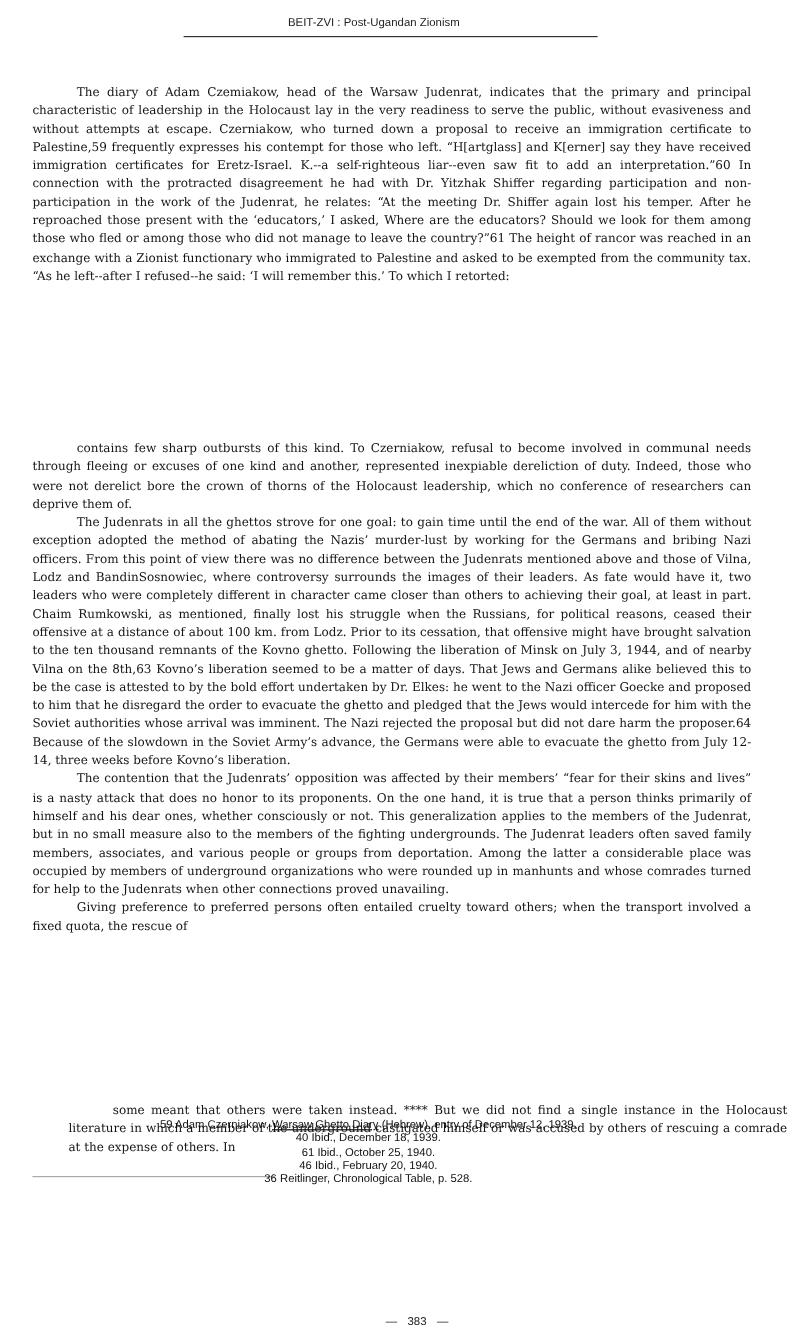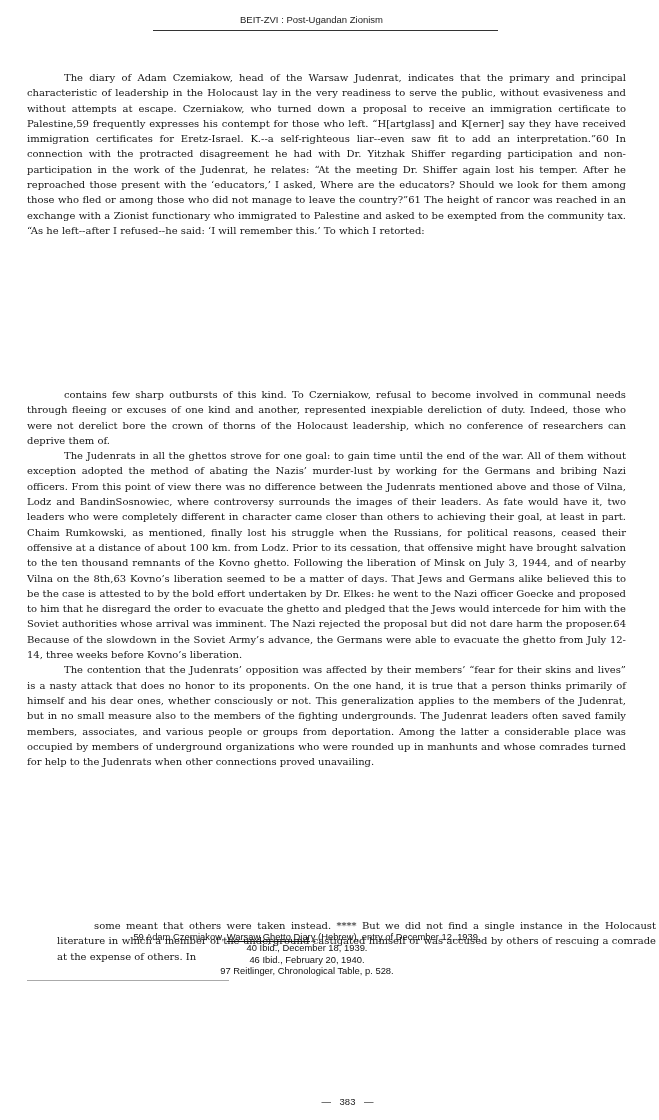--- a/index.html
+++ b/index.html
@@ -5,21 +5,21 @@
   html, body { margin: 0; padding: 0; background: #ffffff; }
   body { width: 659px; height: 1120px; position: relative; overflow: hidden; color: #111; }
   .header { position: absolute; top: 14px; left: 0; width: 623px; text-align: center;
     font-family: "Liberation Sans", sans-serif; font-size: 9.5px; color: #222; }
   .header-rule { position: absolute; top: 30px; left: 153px; width: 345px; height: 1px; background: #333; }
   .body-text { position: absolute; left: 27px; width: 599px;
     font-family: "DejaVu Serif", serif; font-size: 10px; line-height: 15.3px;
     text-align: justify; color: #141414; }
   .body-text p { margin: 0; text-indent: 37px; }
   #block1 { top: 70px; }
-  #block2 { top: 367px; margin-top: 20px; }
+  #block2 { top: 367px; }
   #block3 { top: 918px; margin-left: 30px; }
   .fn-rule { position: absolute; top: 980px; left: 27px; width: 202px; height: 1px; background: #aaa; }
   .footnotes { position: absolute; top: 931px; left: 27px; width: 560px;
     font-family: Liberation Sans, sans-serif; font-size: 9.4px; line-height: 11.3px; color: #111; text-align: center; }
   .footnotes div { white-space: nowrap; }
   .footnotes u { text-decoration: underline; }
   .page-num { position: absolute; top: 1096px; left: 18px; width: 659px; text-align: center;
     font-family: "Liberation Sans", sans-serif; font-size: 9.5px; color: #222; word-spacing: 6px; }
 </style>
 </head>
@@ -29,28 +29,30 @@
 <div class="header-rule"></div>
 
 <div class="body-text" id="block1">
   <p>The diary of Adam Czemiakow, head of the Warsaw Judenrat, indicates that the primary and principal characteristic of leadership in the Holocaust lay in the very readiness to serve the public, without evasiveness and without attempts at escape. Czerniakow, who turned down a proposal to receive an immigration certificate to Palestine,59 frequently expresses his contempt for those who left. “H[artglass] and K[erner] say they have received immigration certificates for Eretz-Israel. K.--a self-righteous liar--even saw fit to add an interpretation.”60 In connection with the protracted disagreement he had with Dr. Yitzhak Shiffer regarding participation and non-participation in the work of the Judenrat, he relates: “At the meeting Dr. Shiffer again lost his temper. After he reproached those present with the ‘educators,’ I asked, Where are the educators? Should we look for them among those who fled or among those who did not manage to leave the country?”61 The height of rancor was reached in an exchange with a Zionist functionary who immigrated to Palestine and asked to be exempted from the community tax. “As he left--after I refused--he said: ‘I will remember this.’ To which I retorted:</p>
 </div>
 
 <div class="body-text" id="block2">
   <p>contains few sharp outbursts of this kind. To Czerniakow, refusal to become involved in communal needs through fleeing or excuses of one kind and another, represented inexpiable dereliction of duty. Indeed, those who were not derelict bore the crown of thorns of the Holocaust leadership, which no conference of researchers can deprive them of.</p>
   <p>The Judenrats in all the ghettos strove for one goal: to gain time until the end of the war. All of them without exception adopted the method of abating the Nazis’ murder-lust by working for the Germans and bribing Nazi officers. From this point of view there was no difference between the Judenrats mentioned above and those of Vilna, Lodz and BandinSosnowiec, where controversy surrounds the images of their leaders. As fate would have it, two leaders who were completely different in character came closer than others to achieving their goal, at least in part. Chaim Rumkowski, as mentioned, finally lost his struggle when the Russians, for political reasons, ceased their offensive at a distance of about 100 km. from Lodz. Prior to its cessation, that offensive might have brought salvation to the ten thousand remnants of the Kovno ghetto. Following the liberation of Minsk on July 3, 1944, and of nearby Vilna on the 8th,63 Kovno’s liberation seemed to be a matter of days. That Jews and Germans alike believed this to be the case is attested to by the bold effort undertaken by Dr. Elkes: he went to the Nazi officer Goecke and proposed to him that he disregard the order to evacuate the ghetto and pledged that the Jews would intercede for him with the Soviet authorities whose arrival was imminent. The Nazi rejected the proposal but did not dare harm the proposer.64 Because of the slowdown in the Soviet Army’s advance, the Germans were able to evacuate the ghetto from July 12-14, three weeks before Kovno’s liberation.</p>
   <p>The contention that the Judenrats’ opposition was affected by their members’ “fear for their skins and lives” is a nasty attack that does no honor to its proponents. On the one hand, it is true that a person thinks primarily of himself and his dear ones, whether consciously or not. This generalization applies to the members of the Judenrat, but in no small measure also to the members of the fighting undergrounds. The Judenrat leaders often saved family members, associates, and various people or groups from deportation. Among the latter a considerable place was occupied by members of underground organizations who were rounded up in manhunts and whose comrades turned for help to the Judenrats when other connections proved unavailing.</p>
+  <p>Giving preference to preferred persons often entailed cruelty toward others; when the transport involved a fixed quota, the rescue of</p>
 </div>
 
 <div class="body-text" id="block3">
   <p>some meant that others were taken instead. **** But we did not find a single instance in the Holocaust literature in which a member of the underground castigated himself or was accused by others of rescuing a comrade at the expense of others. In</p>
 </div>
 
 <div class="fn-rule"></div>
 
 <div class="footnotes">
   <div><span>59</span> <span>Adam Czerniakow, </span><u>Warsaw Ghetto Diary</u><span> (Hebrew), entry of December 12, 1939.</span></div>
   <div><span>40</span> <span>Ibid., December 18, 1939.</span></div>
+  <div><span>61</span> <span>Ibid., October 25, 1940.</span></div>
   <div><span>46</span> <span>Ibid., February 20, 1940.</span></div>
-  <div><span>97</span> <span>Reitlinger, Chronological Table, p. 528.</span></div>
+  <div><span>36</span> <span>Reitlinger, Chronological Table, p. 528.</span></div>
 </div>
 
 <div class="page-num"><span>—</span> <span>383</span> <span>—</span></div>
 
 </body></html>

